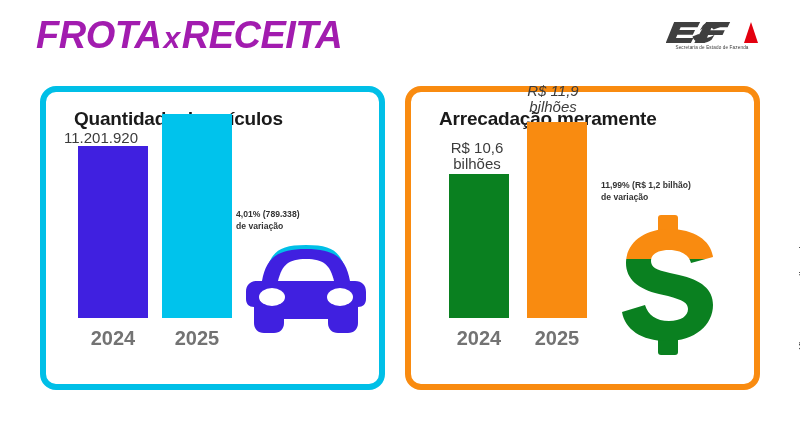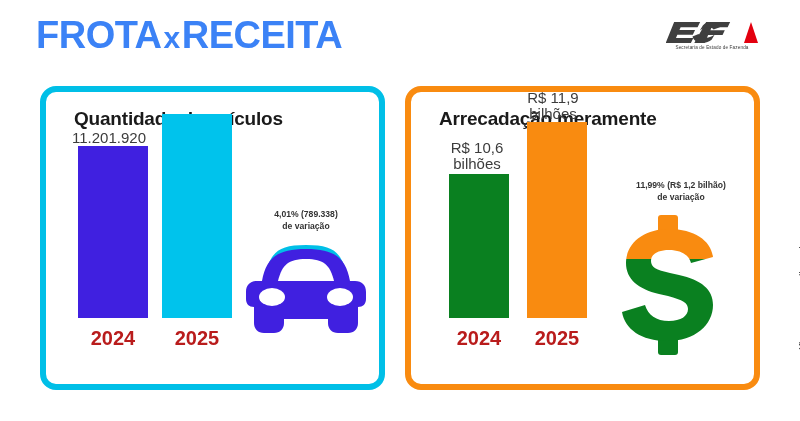--- a/index.html
+++ b/index.html
@@ -17,22 +17,23 @@
   }
 
   
   #infographic-title {
     position: absolute;
     left: 36px;
     top: 14px;
     font-size: 38px;
     font-weight: 700;
     letter-spacing: -0.5px;
-    color: #3b82f6;
-    white-space: nowrap;
+    color: #a21caf;
+    white-space: nowrap;
+    font-style: italic;
   }
   #infographic-title .x-sep {
     font-size: 30px;
     font-weight: 700;
     padding: 0 2px;
   }
 
   
   #brand-logo {
     position: absolute;
@@ -103,25 +104,25 @@
     color: #3c3c3c;
     line-height: 1.08;
     white-space: nowrap;
   }
   .bar-year {
     position: absolute;
     bottom: 34px;
     text-align: center;
     font-size: 20px;
     font-weight: 700;
-    color: #b91c1c;
+    color: #737373;
   }
   .variation {
     position: absolute;
-    text-align: center;
+    text-align: left;
     font-size: 8.6px;
     font-weight: 600;
     color: #333333;
     line-height: 1.35;
     white-space: nowrap;
   }
   .icon-art {
     position: absolute;
   }
 
@@ -157,21 +158,21 @@
     </svg>
   </div>
   <div class="logo-tagline">Secretaria de Estado de Fazenda</div>
 </div>
 
 <div class="panel" id="panel-frota" style="--cyan:#00bfe7;">
   <div class="panel-title">Quantidade de veículos</div>
 
   <div class="chart">
 
-    <div class="bar-value" style="left:8px; width:110px; bottom:238px;">
+    <div class="bar-value" style="left:0; width:110px; bottom:238px;">
       <span>11.201.920</span>
     </div>
     <div class="bar" style="left:32px; width:70px; height:172px; background:#4020e0;"></div>
     <div class="bar-year" style="left:32px; width:70px;">2024</div>
 
     <div class="bar" style="left:116px; width:70px; height:204px; background:#00c3ec;"></div>
     <div class="bar-year" style="left:116px; width:70px;">2025</div>
 
     <div class="variation" style="left:190px; width:140px; top:117px;">
       <div>4,01% (789.338)</div>
@@ -195,21 +196,21 @@
 
   <div class="chart">
 
     <div class="bar-value" style="left:18px; width:96px; bottom:212px;text-align:center;">
       <div>R$ 10,6</div>
       <div>bilhões</div>
     </div>
     <div class="bar" style="left:38px; width:60px; height:144px; background:#0a8020;"></div>
     <div class="bar-year" style="left:32px; width:72px;">2024</div>
 
-    <div class="bar-value" style="left:94px; width:96px; bottom:262px;">
+    <div class="bar-value" style="left:94px; width:96px; bottom:269px;font-style:italic;">
       <div>R$ 11,9</div>
       <div>bilhões</div>
     </div>
     <div class="bar" style="left:116px; width:60px; height:196px; background:#f98b10;"></div>
     <div class="bar-year" style="left:110px; width:72px;">2025</div>
 
     <div class="variation" style="left:190px; width:160px; top:88px;">
       <div>11,99% (R$ 1,2 bilhão)</div>
       <div>de variação</div>
     </div>

